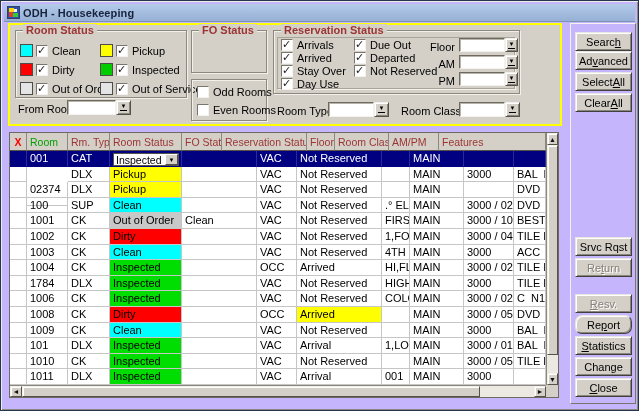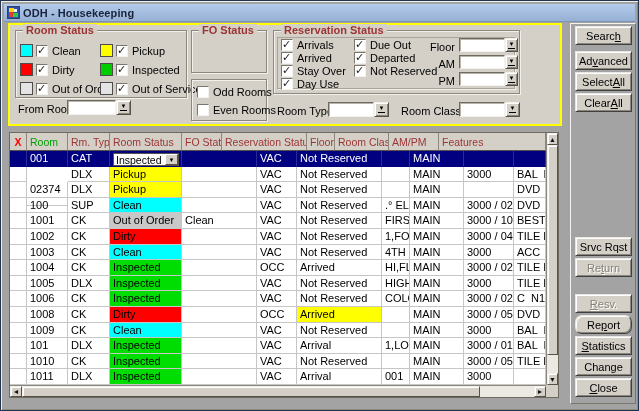--- a/index.html
+++ b/index.html
@@ -1,18 +1,18 @@
 <!DOCTYPE html>
 <html><head>
 <meta charset="utf-8">
 <style>
   * { margin:0; padding:0; box-sizing:border-box; }
   html,body { background:#808080; }
   body { font-family:"Liberation Sans","DejaVu Sans",sans-serif; font-size:11px; color:#000; }
-  .window { position:relative; width:639px; height:411px; background:#a3a3a3;
+  .window { position:relative; width:639px; height:411px; background:#c4b5fd;
             border:1px solid #22344e; box-shadow:inset 1px 1px 0 #efede8, inset -1px -1px 0 #8d897f; overflow:hidden; }
   
   .titlebar { position:absolute; left:3px; top:3px; right:3px; height:18px;
               background:linear-gradient(180deg,#b4cbea 0%,#a3bcde 55%,#96b1d5 100%);
               display:flex; align-items:center; padding-left:3px; border-bottom:1px solid #7d93b5; }
   .app-icon { width:13px; height:13px; margin-right:3px; position:relative; flex:0 0 13px;
               background:#2a4fae; border:1px solid #3a3a66; }
   .app-icon i { position:absolute; display:block; }
   .ai-y { left:1px; top:1px; width:5px; height:4px; background:#ffd400; }
   .ai-r { left:1px; bottom:1px; width:4px; height:5px; background:#e23a2e; }
@@ -106,21 +106,21 @@
   .h-thumb{ position:absolute; left:12px; top:0; width:458px; height:11px; background:#d4d0c8;
             border:1px solid; border-color:#f2f0ea #56524a #56524a #f2f0ea; box-shadow:inset 1px 1px 0 #fff; }
   
   .btn-panel { position:absolute; left:569px; top:22px; width:66px; height:381px;
                border:1px solid; border-color:#f4f2ee #7a766e #7a766e #f4f2ee; }
   .btn { position:absolute; left:4px; width:57px; height:19px; background:#d4d0c8;
          border:1px solid; border-color:#e9e7e1 #404040 #404040 #e9e7e1;
          box-shadow:inset 1px 1px 0 #fff, inset -1px -1px 0 #8a867c;
          display:flex; align-items:center; justify-content:center; font-size:11px; cursor:default; white-space:nowrap; }
   .btn.disabled { color:#86827a; text-shadow:1px 1px 0 #fff; }
-  [data-name="button-search"]     { top:2px; }
+  [data-name="button-search"]     { top:8px; }
   [data-name="button-advanced"]   { top:27px; }
   [data-name="button-select-all"] { top:48px; }
   [data-name="button-clear-all"]  { top:69px; }
   [data-name="button-srvc-rqst"]  { top:213px; }
   [data-name="button-return"]     { top:234px; }
   [data-name="button-resv"]       { top:270px; }
   [data-name="button-report"]     { top:291px;border-radius:7px; }
   [data-name="button-statistics"] { top:312px; }
   [data-name="button-change"]     { top:333px; }
   [data-name="button-close"]      { top:354px; }
@@ -382,21 +382,21 @@
           <div class="cell" data-name="cell-return-status" style="width: 75px;"></div>
           <div class="cell" data-name="cell-fo-status" style="width: 40px;">OCC</div>
           <div class="cell" data-name="cell-reservation-status" style="width: 85px;">Arrived</div>
           <div class="cell" data-name="cell-floor" style="width: 28px;">HI,FLO</div>
           <div class="cell" data-name="cell-room-class" style="width: 54px;">MAIN</div>
           <div class="cell" data-name="cell-ampm" style="width: 50px;">3000 / 02</div>
           <div class="cell" data-name="cell-features" style="flex: 1 1 0px;">TILE FLO</div>
         </div>
         <div class="grow" data-name="table-row-room-1005">
           <div class="cell" data-name="cell-x" style="width: 17px;"></div>
-          <div class="cell" data-name="cell-room" style="width: 41px;">1005</div>
+          <div class="cell" data-name="cell-room" style="width: 41px;">1784</div>
           <div class="cell" data-name="cell-room-type" style="width: 42px;">DLX</div>
           <div class="cell" data-name="cell-room-status" style="width: 72px; background: rgb(0, 221, 0);">Inspected</div>
           <div class="cell" data-name="cell-return-status" style="width: 75px;"></div>
           <div class="cell" data-name="cell-fo-status" style="width: 40px;">VAC</div>
           <div class="cell" data-name="cell-reservation-status" style="width: 85px;">Not Reserved</div>
           <div class="cell" data-name="cell-floor" style="width: 28px;">HIGH</div>
           <div class="cell" data-name="cell-room-class" style="width: 54px;">MAIN</div>
           <div class="cell" data-name="cell-ampm" style="width: 50px;">3000</div>
           <div class="cell" data-name="cell-features" style="flex: 1 1 0px;">TILE FLO</div>
         </div>

